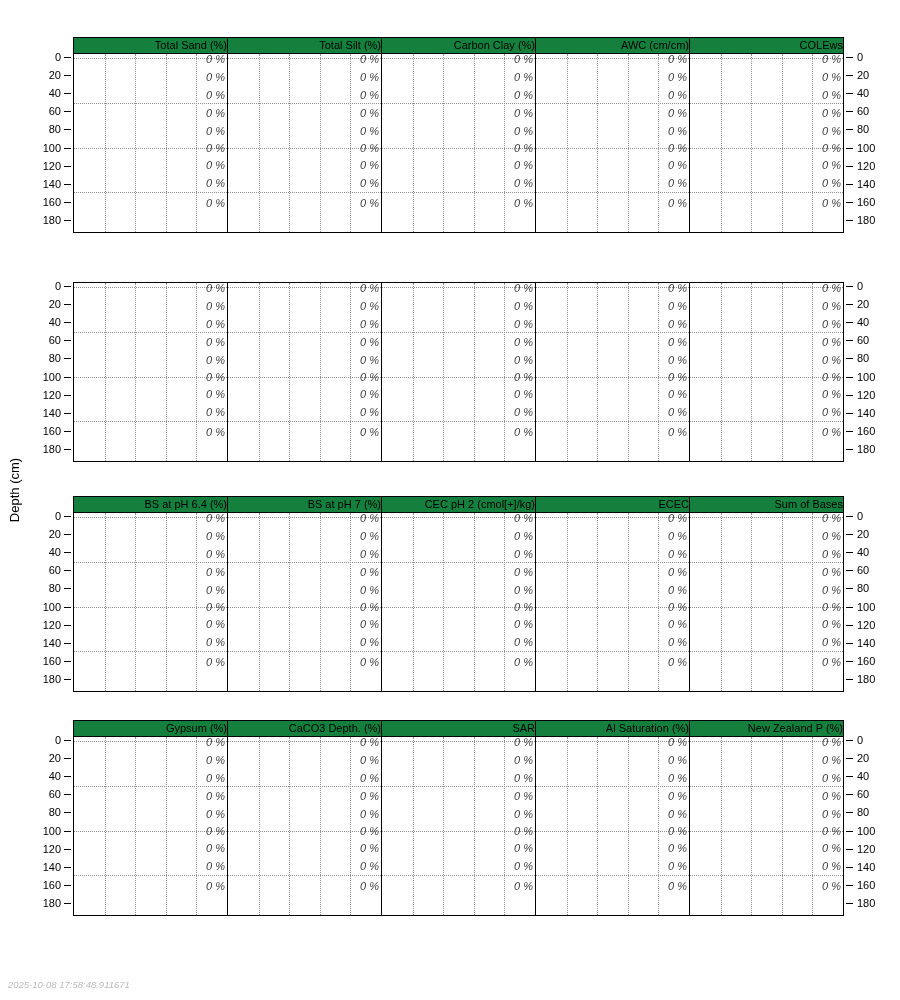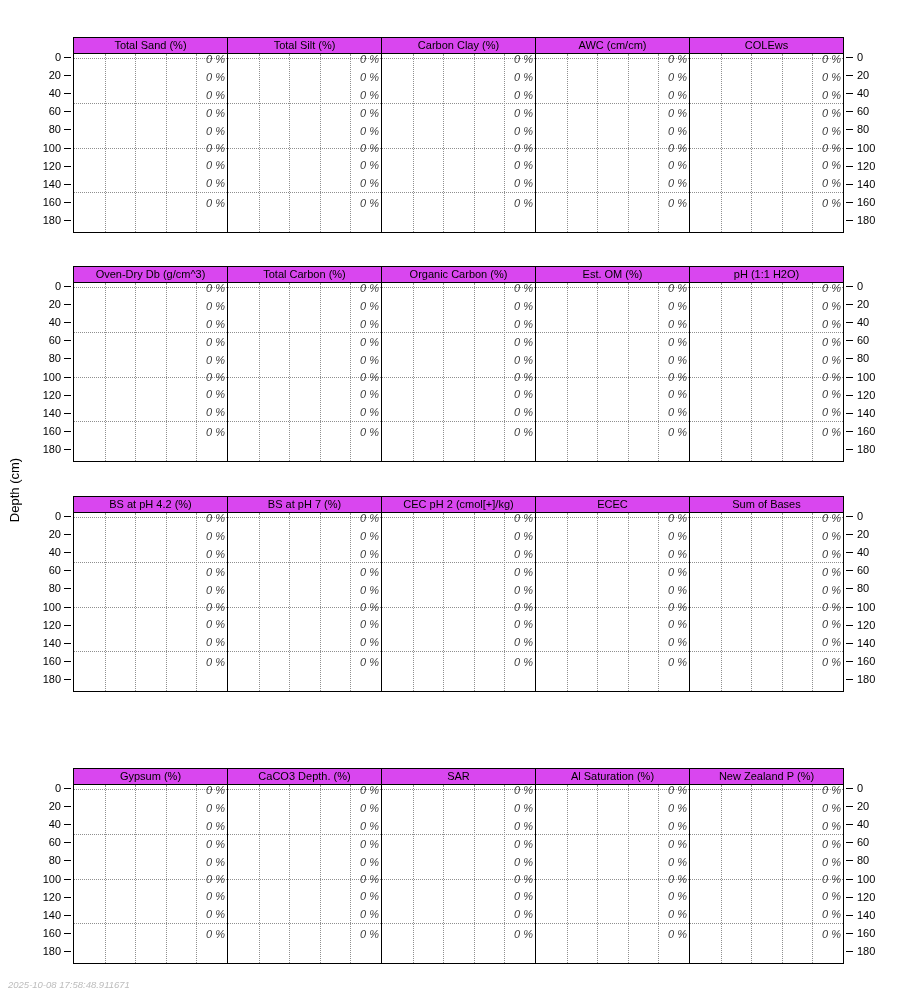--- a/index.html
+++ b/index.html
@@ -17,23 +17,23 @@
   }
   .caption {
     position:absolute; top:961px; left:0; right:0; text-align:center; font-size:13px;
   }
   .stamp {
     position:absolute; left:8px; top:979px; font-size:9.5px; font-style:italic; color:#bcbcbc;
   }
   .row { position:absolute; left:73px; width:771px; height:196px; }
   .strip { display:flex; height:16px; }
   .strip-cell {
-    flex:1; box-sizing:border-box; background:#d946ef;
+    flex:1; box-sizing:border-box; background:#15803d;
     border:1px solid #000; border-bottom:none;
-    text-align:center; font-size:11px; line-height:15px;
+    text-align:right; font-size:11px; line-height:15px;
     white-space:nowrap; overflow:hidden;
   }
   .strip-cell + .strip-cell { margin-left:-1px; }
   .panelbox {
     position:absolute; top:16px; left:0; width:771px; height:180px;
     box-sizing:border-box; border:1px solid #000; display:flex; background:#fff;
   }
   .pcell { position:relative; flex:1; border-right:1px solid #000; }
   .pcell:last-child { border-right:none; }
   .vgrid { position:absolute; top:0; bottom:0; width:0; border-left:1px dotted #8f8f8f; }
@@ -195,27 +195,20 @@
         <div class="tick l" style="top: 165.1px;"></div>
         <div class="ticklab l" style="top: 159.1px;">160</div>
         <div class="tick r" style="top: 165.1px;"></div>
         <div class="ticklab r" style="top: 159.1px;">160</div>
         <div class="tick l" style="top: 183.3px;"></div>
         <div class="ticklab l" style="top: 177.3px;">180</div>
         <div class="tick r" style="top: 183.3px;"></div>
         <div class="ticklab r" style="top: 177.3px;">180</div>
       </div>
       <div class="row" style="top: 266px;">
-        <div class="strip">
-          <div class="strip-cell">Oven-Dry Db (g/cm^3)</div>
-          <div class="strip-cell">Total Carbon (%)</div>
-          <div class="strip-cell">Organic Carbon (%)</div>
-          <div class="strip-cell">Est. OM (%)</div>
-          <div class="strip-cell">pH (1:1 H2O)</div>
-        </div>
         <div class="panelbox">
           <div class="pcell">
             <div class="vgrid" style="left: 20%;"></div>
             <div class="vgrid" style="left: 40%;"></div>
             <div class="vgrid" style="left: 60%;"></div>
             <div class="vgrid" style="left: 80%;"></div>
             <div class="hgrid" style="top: 2.02%;"></div>
             <div class="hgrid" style="top: 27.27%;"></div>
             <div class="hgrid" style="top: 52.53%;"></div>
             <div class="hgrid" style="top: 77.78%;"></div>
@@ -342,21 +335,21 @@
         <div class="ticklab l" style="top: 159.1px;">160</div>
         <div class="tick r" style="top: 165.1px;"></div>
         <div class="ticklab r" style="top: 159.1px;">160</div>
         <div class="tick l" style="top: 183.3px;"></div>
         <div class="ticklab l" style="top: 177.3px;">180</div>
         <div class="tick r" style="top: 183.3px;"></div>
         <div class="ticklab r" style="top: 177.3px;">180</div>
       </div>
       <div class="row" style="top: 496px;">
         <div class="strip">
-          <div class="strip-cell">BS at pH 4.2 (%)</div>
+          <div class="strip-cell">BS at pH 6.4 (%)</div>
           <div class="strip-cell">BS at pH 7 (%)</div>
           <div class="strip-cell">CEC pH 2 (cmol[+]/kg)</div>
           <div class="strip-cell">ECEC</div>
           <div class="strip-cell">Sum of Bases</div>
         </div>
         <div class="panelbox">
           <div class="pcell">
             <div class="vgrid" style="left: 20%;"></div>
             <div class="vgrid" style="left: 40%;"></div>
             <div class="vgrid" style="left: 60%;"></div>
@@ -486,21 +479,21 @@
         <div class="ticklab r" style="top: 140.9px;">140</div>
         <div class="tick l" style="top: 165.1px;"></div>
         <div class="ticklab l" style="top: 159.1px;">160</div>
         <div class="tick r" style="top: 165.1px;"></div>
         <div class="ticklab r" style="top: 159.1px;">160</div>
         <div class="tick l" style="top: 183.3px;"></div>
         <div class="ticklab l" style="top: 177.3px;">180</div>
         <div class="tick r" style="top: 183.3px;"></div>
         <div class="ticklab r" style="top: 177.3px;">180</div>
       </div>
-      <div class="row" style="top: 768px;">
+      <div class="row" style="top: 720px;">
         <div class="strip">
           <div class="strip-cell">Gypsum (%)</div>
           <div class="strip-cell">CaCO3 Depth. (%)</div>
           <div class="strip-cell">SAR</div>
           <div class="strip-cell">Al Saturation (%)</div>
           <div class="strip-cell">New Zealand P (%)</div>
         </div>
         <div class="panelbox">
           <div class="pcell">
             <div class="vgrid" style="left: 20%;"></div>

